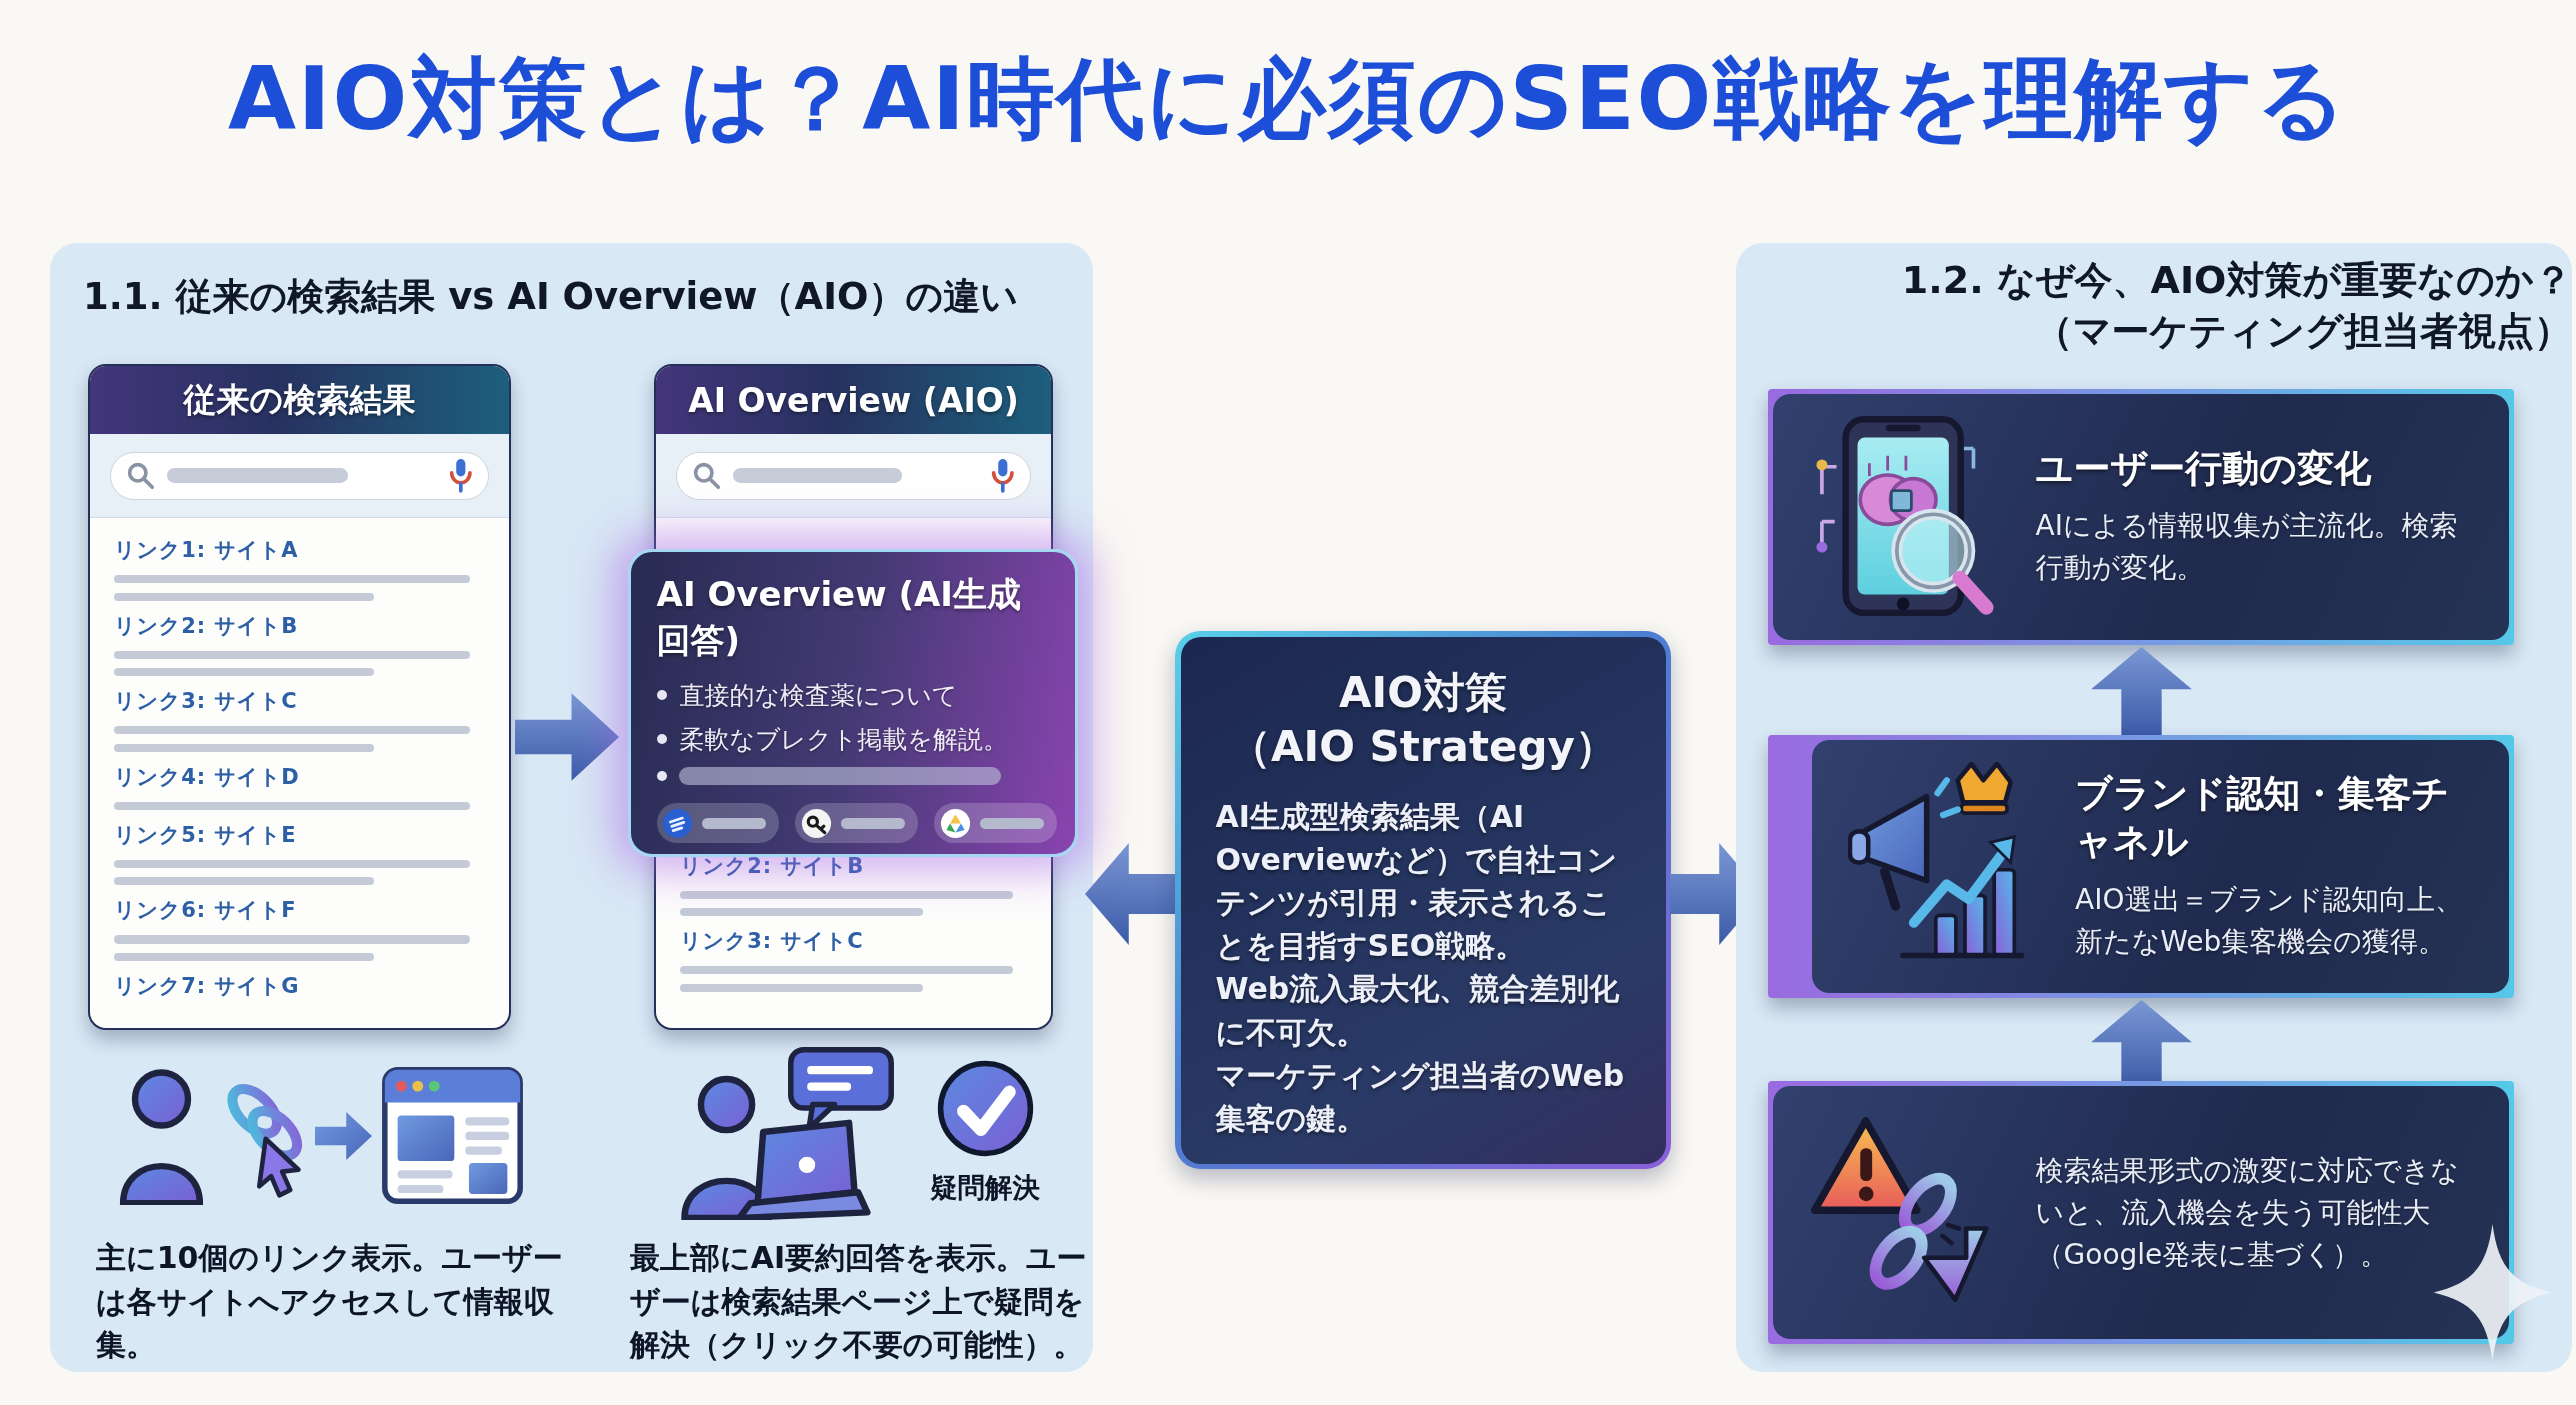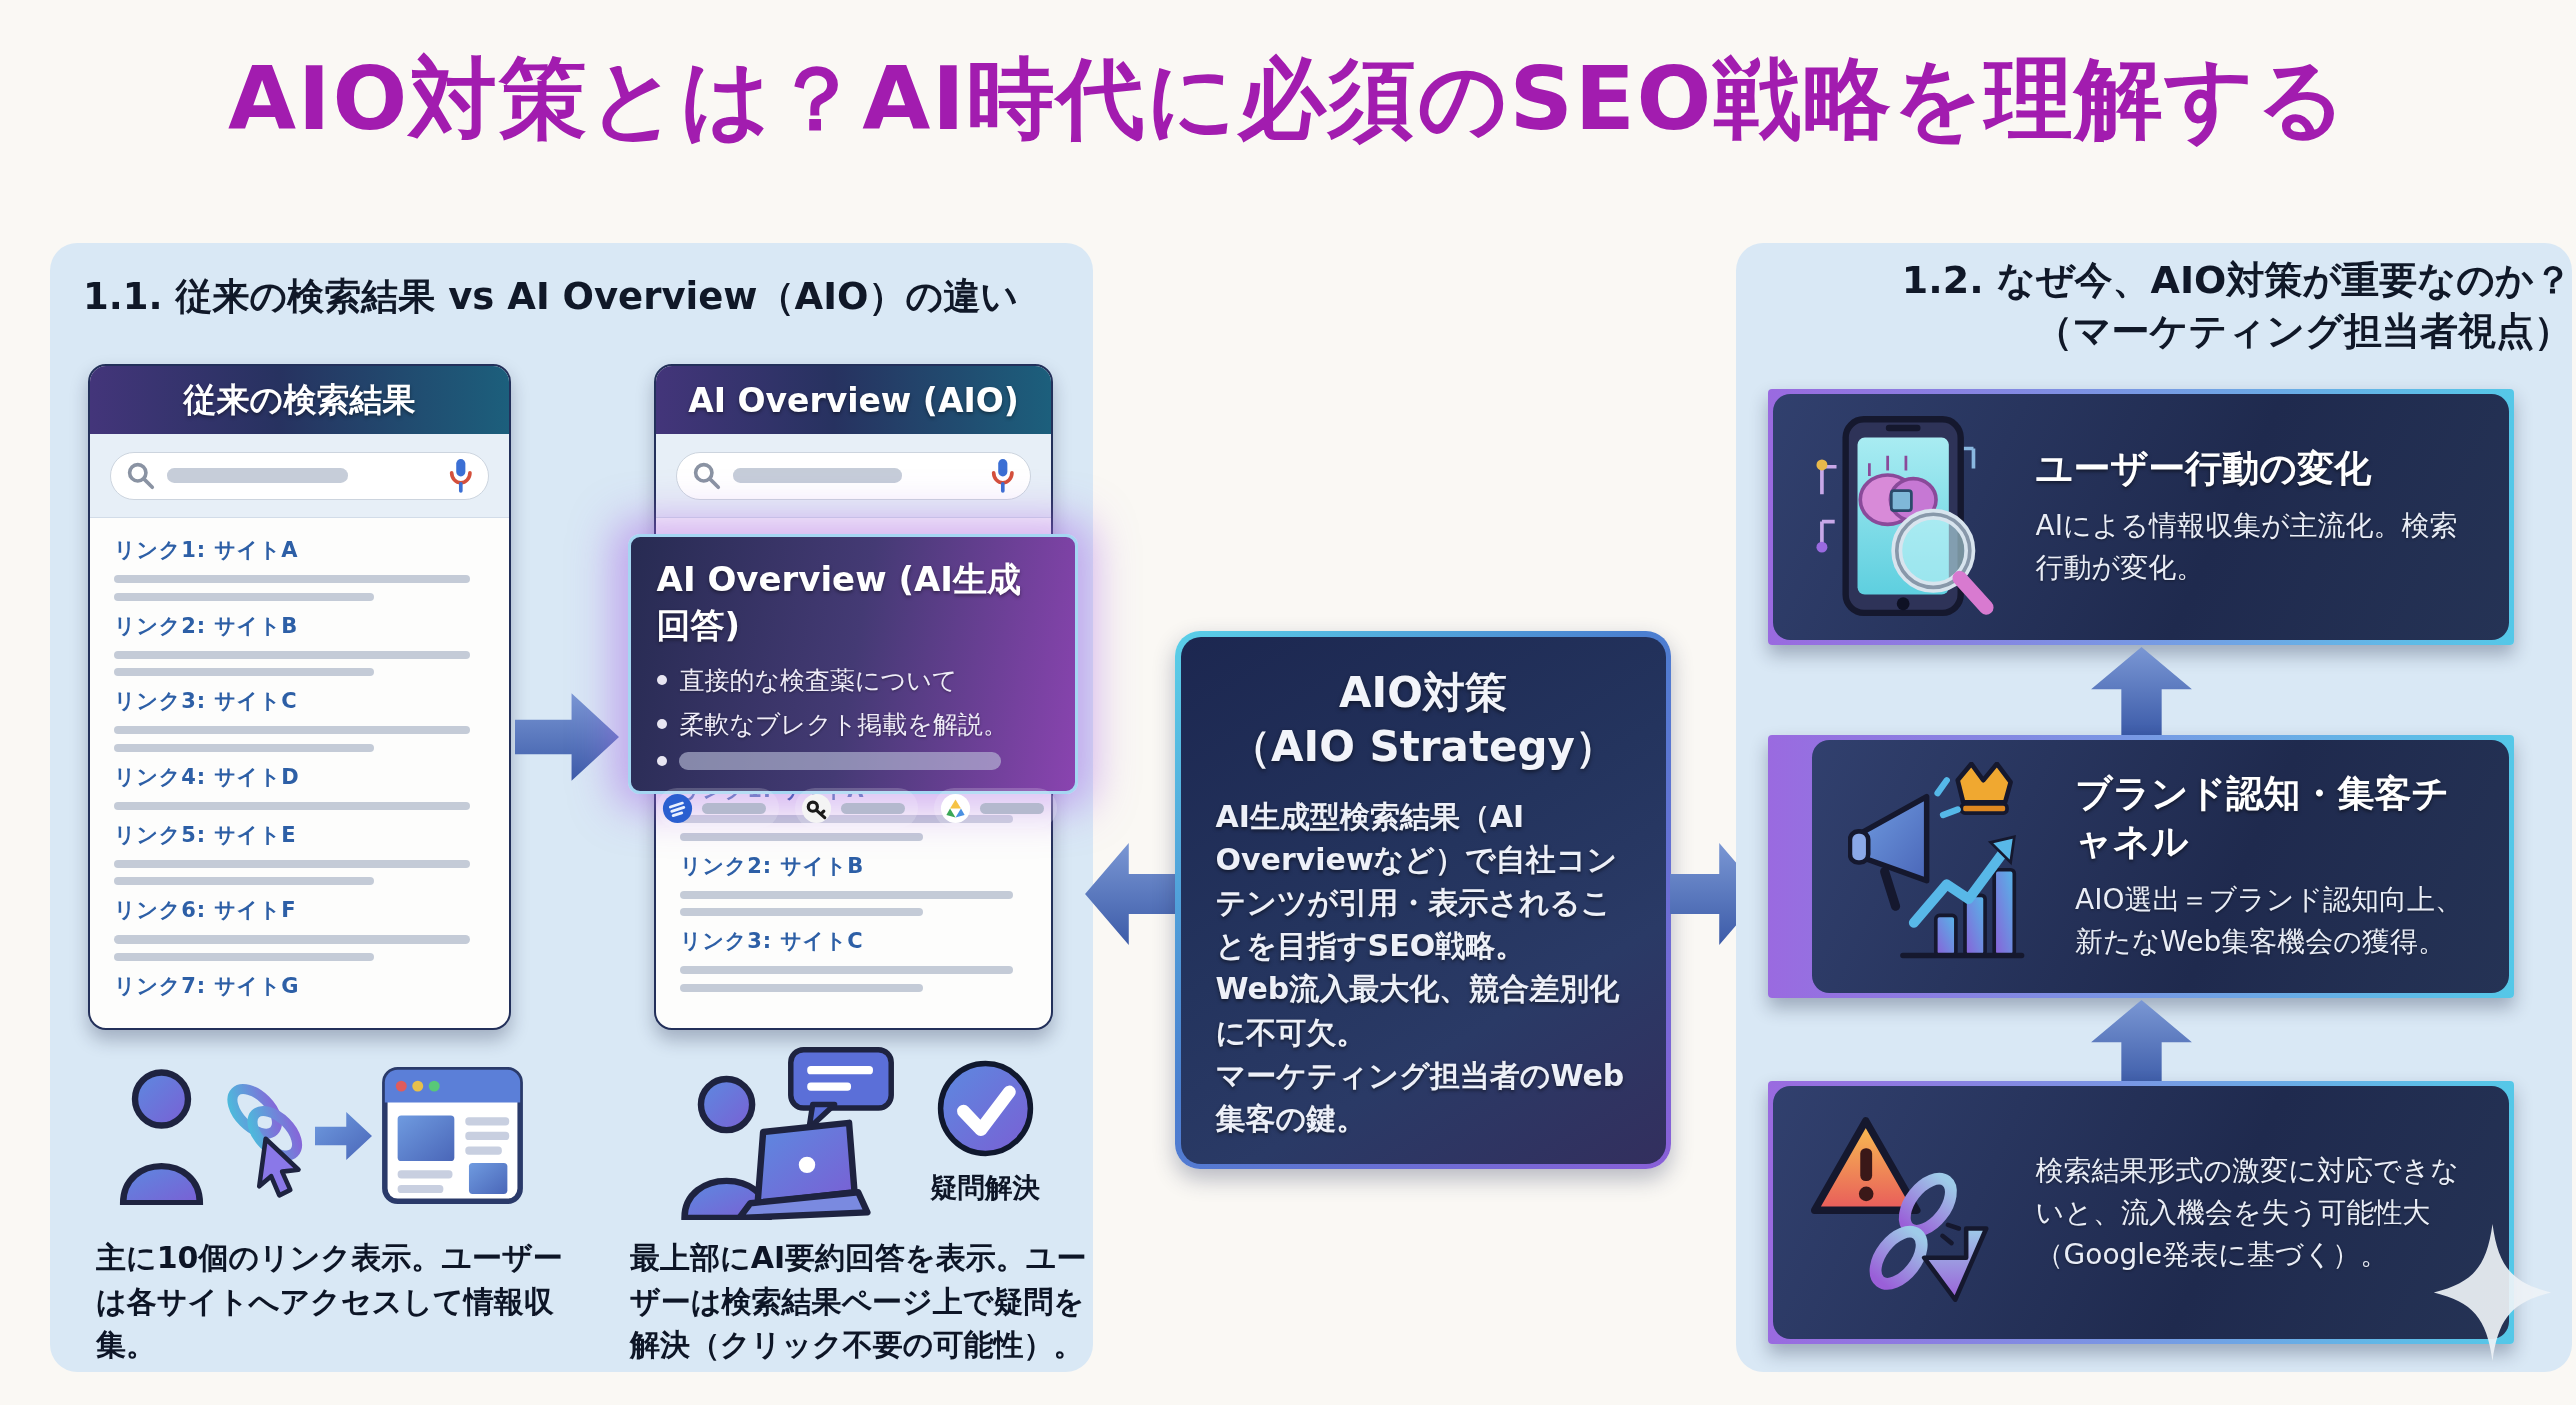--- a/index.html
+++ b/index.html
@@ -6,21 +6,21 @@
   html,body { width:2576px; height:1405px; }
   body {
     position:relative;
     background:#faf8f4;
     font-family:"DejaVu Sans","Liberation Sans",sans-serif;
     overflow:hidden;
   }
   
   .main-title {
     position:absolute; top:40px; left:0; width:100%;
-    text-align:center; font-size:88px; font-weight:900; color:#a21caf;
+    text-align:center; font-size:88px; font-weight:900; color:#1d4ed8;
     letter-spacing:1.8px;
   }
   
   .panel {
     position:absolute; background:#d9e8f5; border-radius:27.4px;
   }
   .panel-left  { left:50px;  top:243px; width:1043px; height:1129px; }
   .panel-right { left:1736px; top:243px; width:836px; height:1129px; }
   .panel-heading {
     font-size:37px; font-weight:800; color:#101828; line-height:1.35;
@@ -53,23 +53,23 @@
   .search-spacer { flex:1; }
   .links-area { flex:1; padding:18.3px 24px 9.1px 24px; display:flex; flex-direction:column; }
   .link-item { margin-bottom:11px; }
   .link-title { font-size:21px; font-weight:800; color:#2d5fa6; letter-spacing:0.9px; }
   .link-bar { height:8.2px; background:#c4cbd7; border-radius:4.6px; margin-top:11px; }
   .link-bar.b1 { width:96%; }
   .link-bar.b2 { width:70%; margin-top:9.1px; }
   .card2 .links-spacer { flex:0 0 240px; }
   
   .aio-box {
-    position:absolute; left:578px; top:291px; width:450px; height:260px; z-index:6;
+    position:absolute; left:578px; top:306px; width:450px; height:308px; z-index:6;
     background:linear-gradient(100deg,#272b52 0%,#443a74 50%,#8a44b0 100%);
-    border:3.7px solid #a5d6f2; border-radius:12px;
+    border:3.7px solid #a5d6f2; border-radius:24px;
     box-shadow:0 0 42px 14.6px rgba(168,100,230,.5);
     padding:20px 25.6px;
   }
   .aio-box-title { font-size:34px; font-weight:800; color:#fff; text-shadow:0 1.8px 3.7px rgba(0,0,0,.4); }
   .aio-bullets { margin-top:14.6px; list-style:none; }
   .aio-bullets li { display:flex; align-items:center; gap:12.8px; margin-bottom:11px;
     font-size:25px; color:#efecf8; text-shadow:0 0.9px 2.7px rgba(0,0,0,.4); }
   .dot { width:10px; height:10px; border-radius:50%; background:#e8e6f2; flex:0 0 10px; }
   .bullet-bar { width:82%; height:18.3px; border-radius:9.1px; background:rgba(190,195,220,.6); }
   .chips-row { display:flex; gap:16.5px; margin-top:18.3px; }

